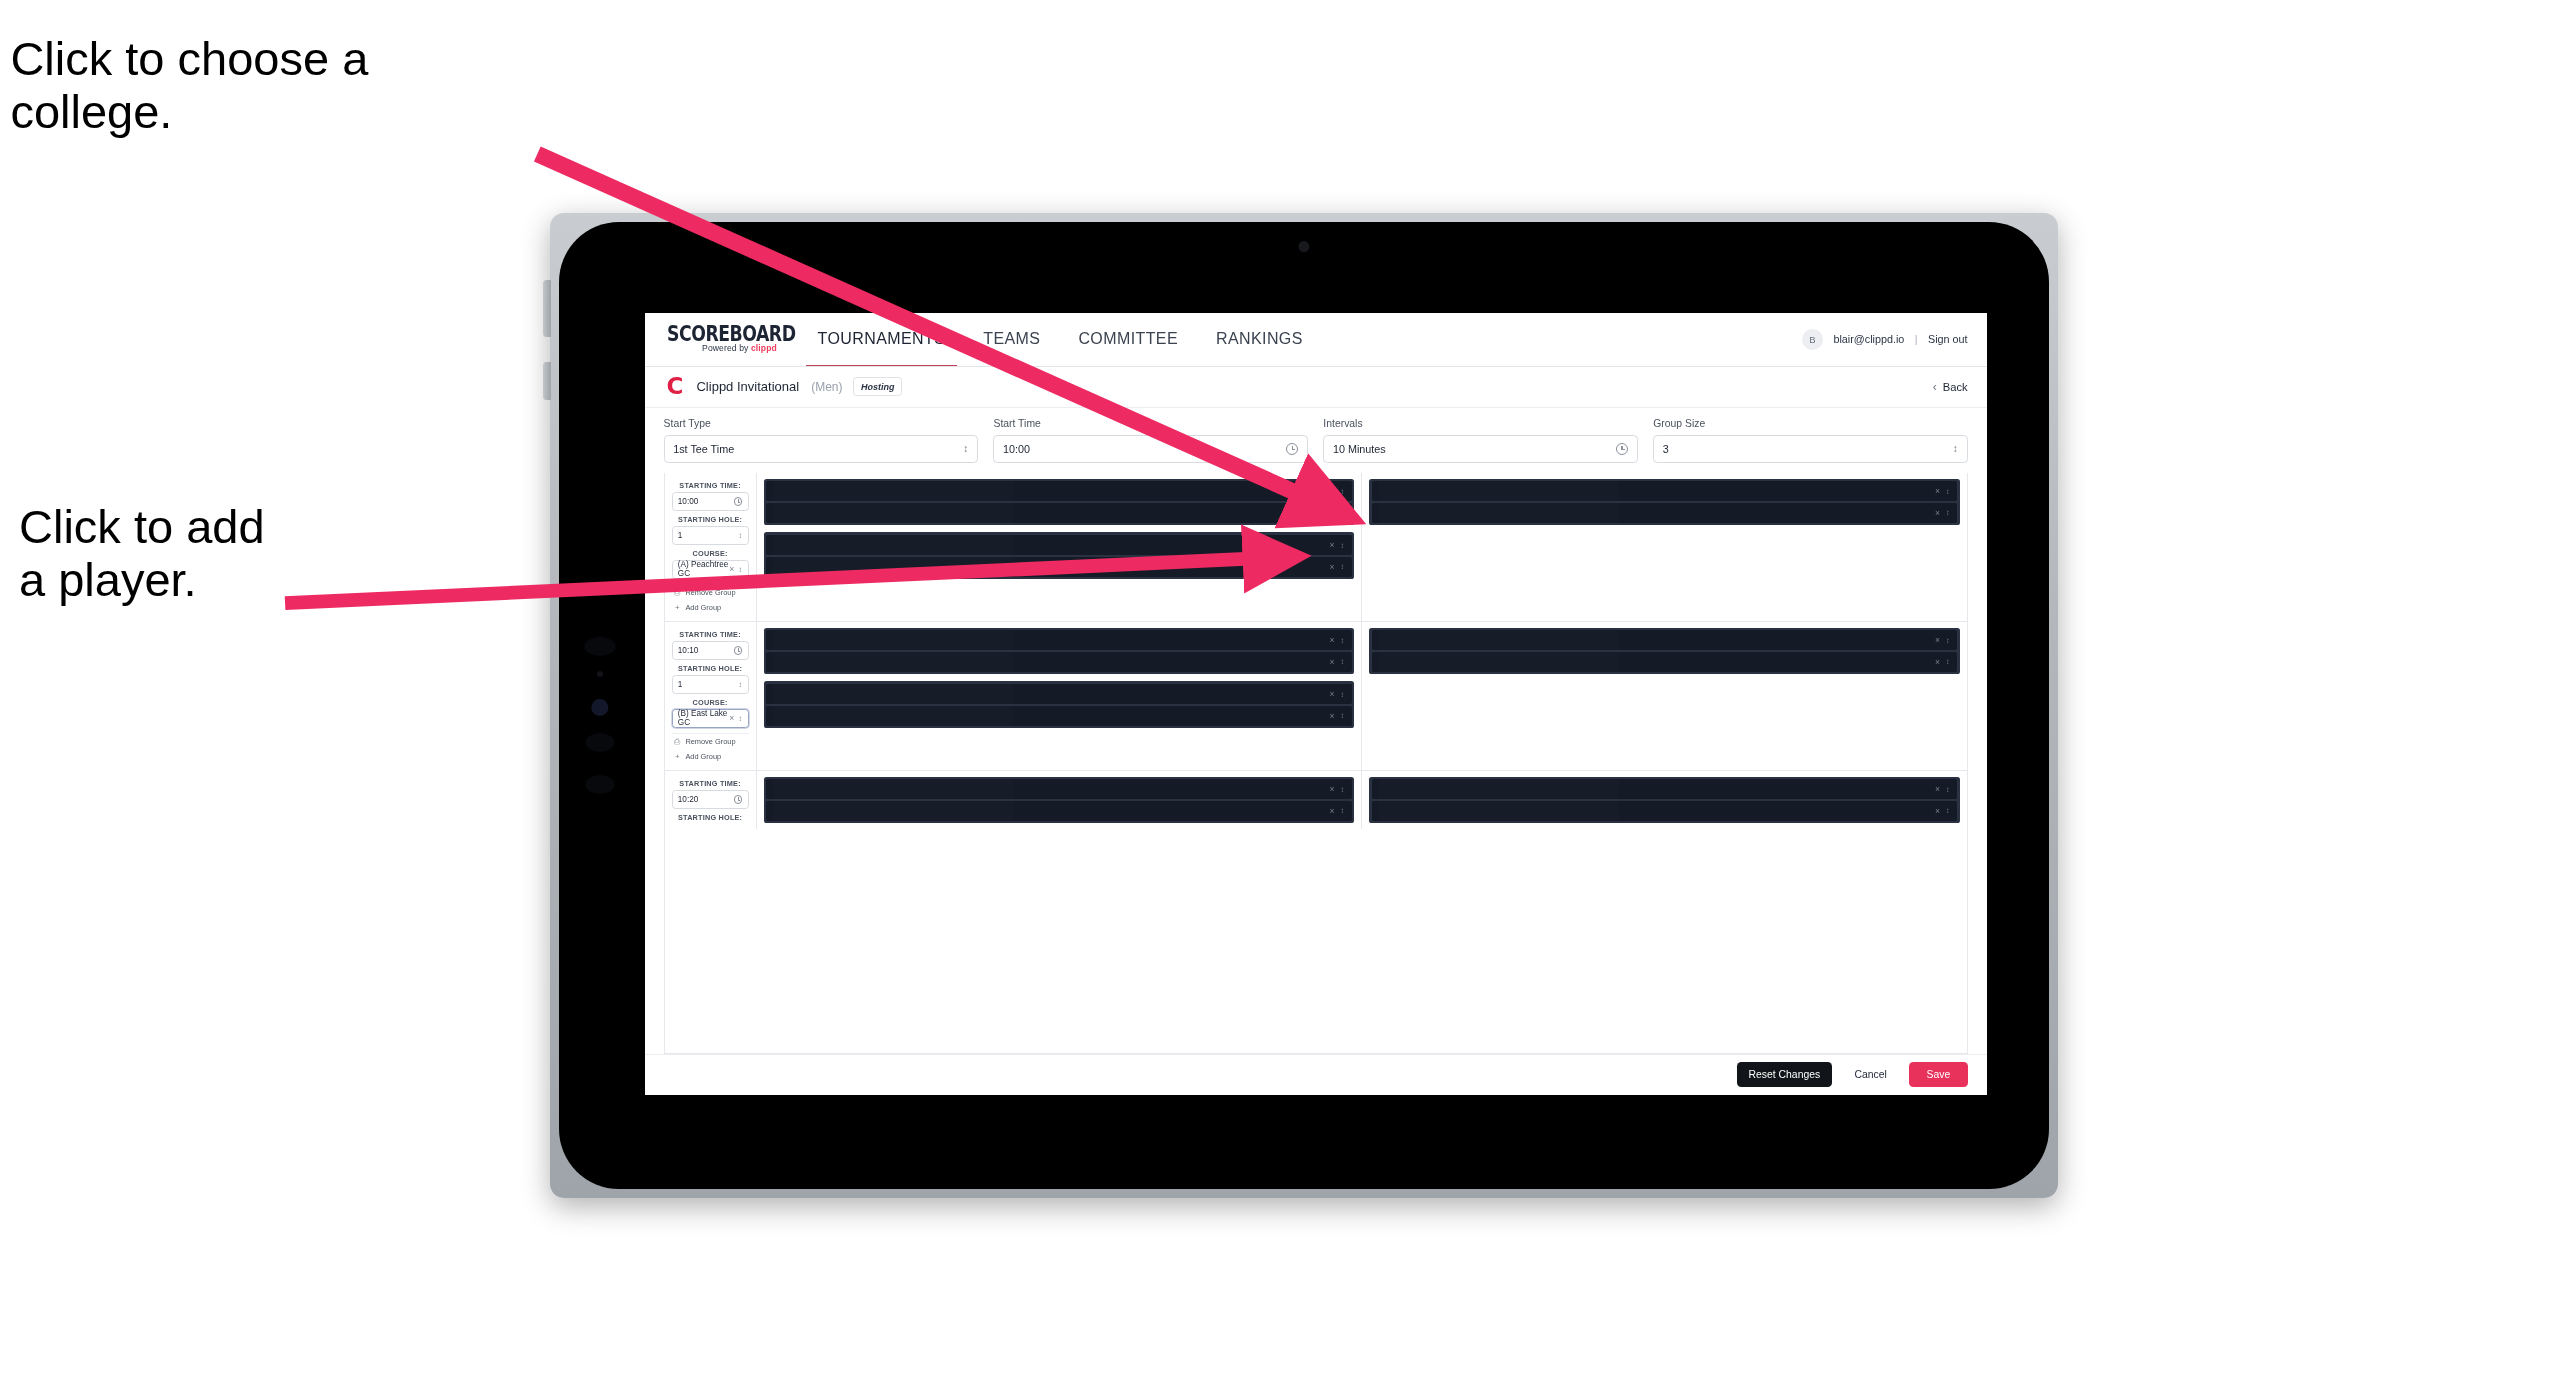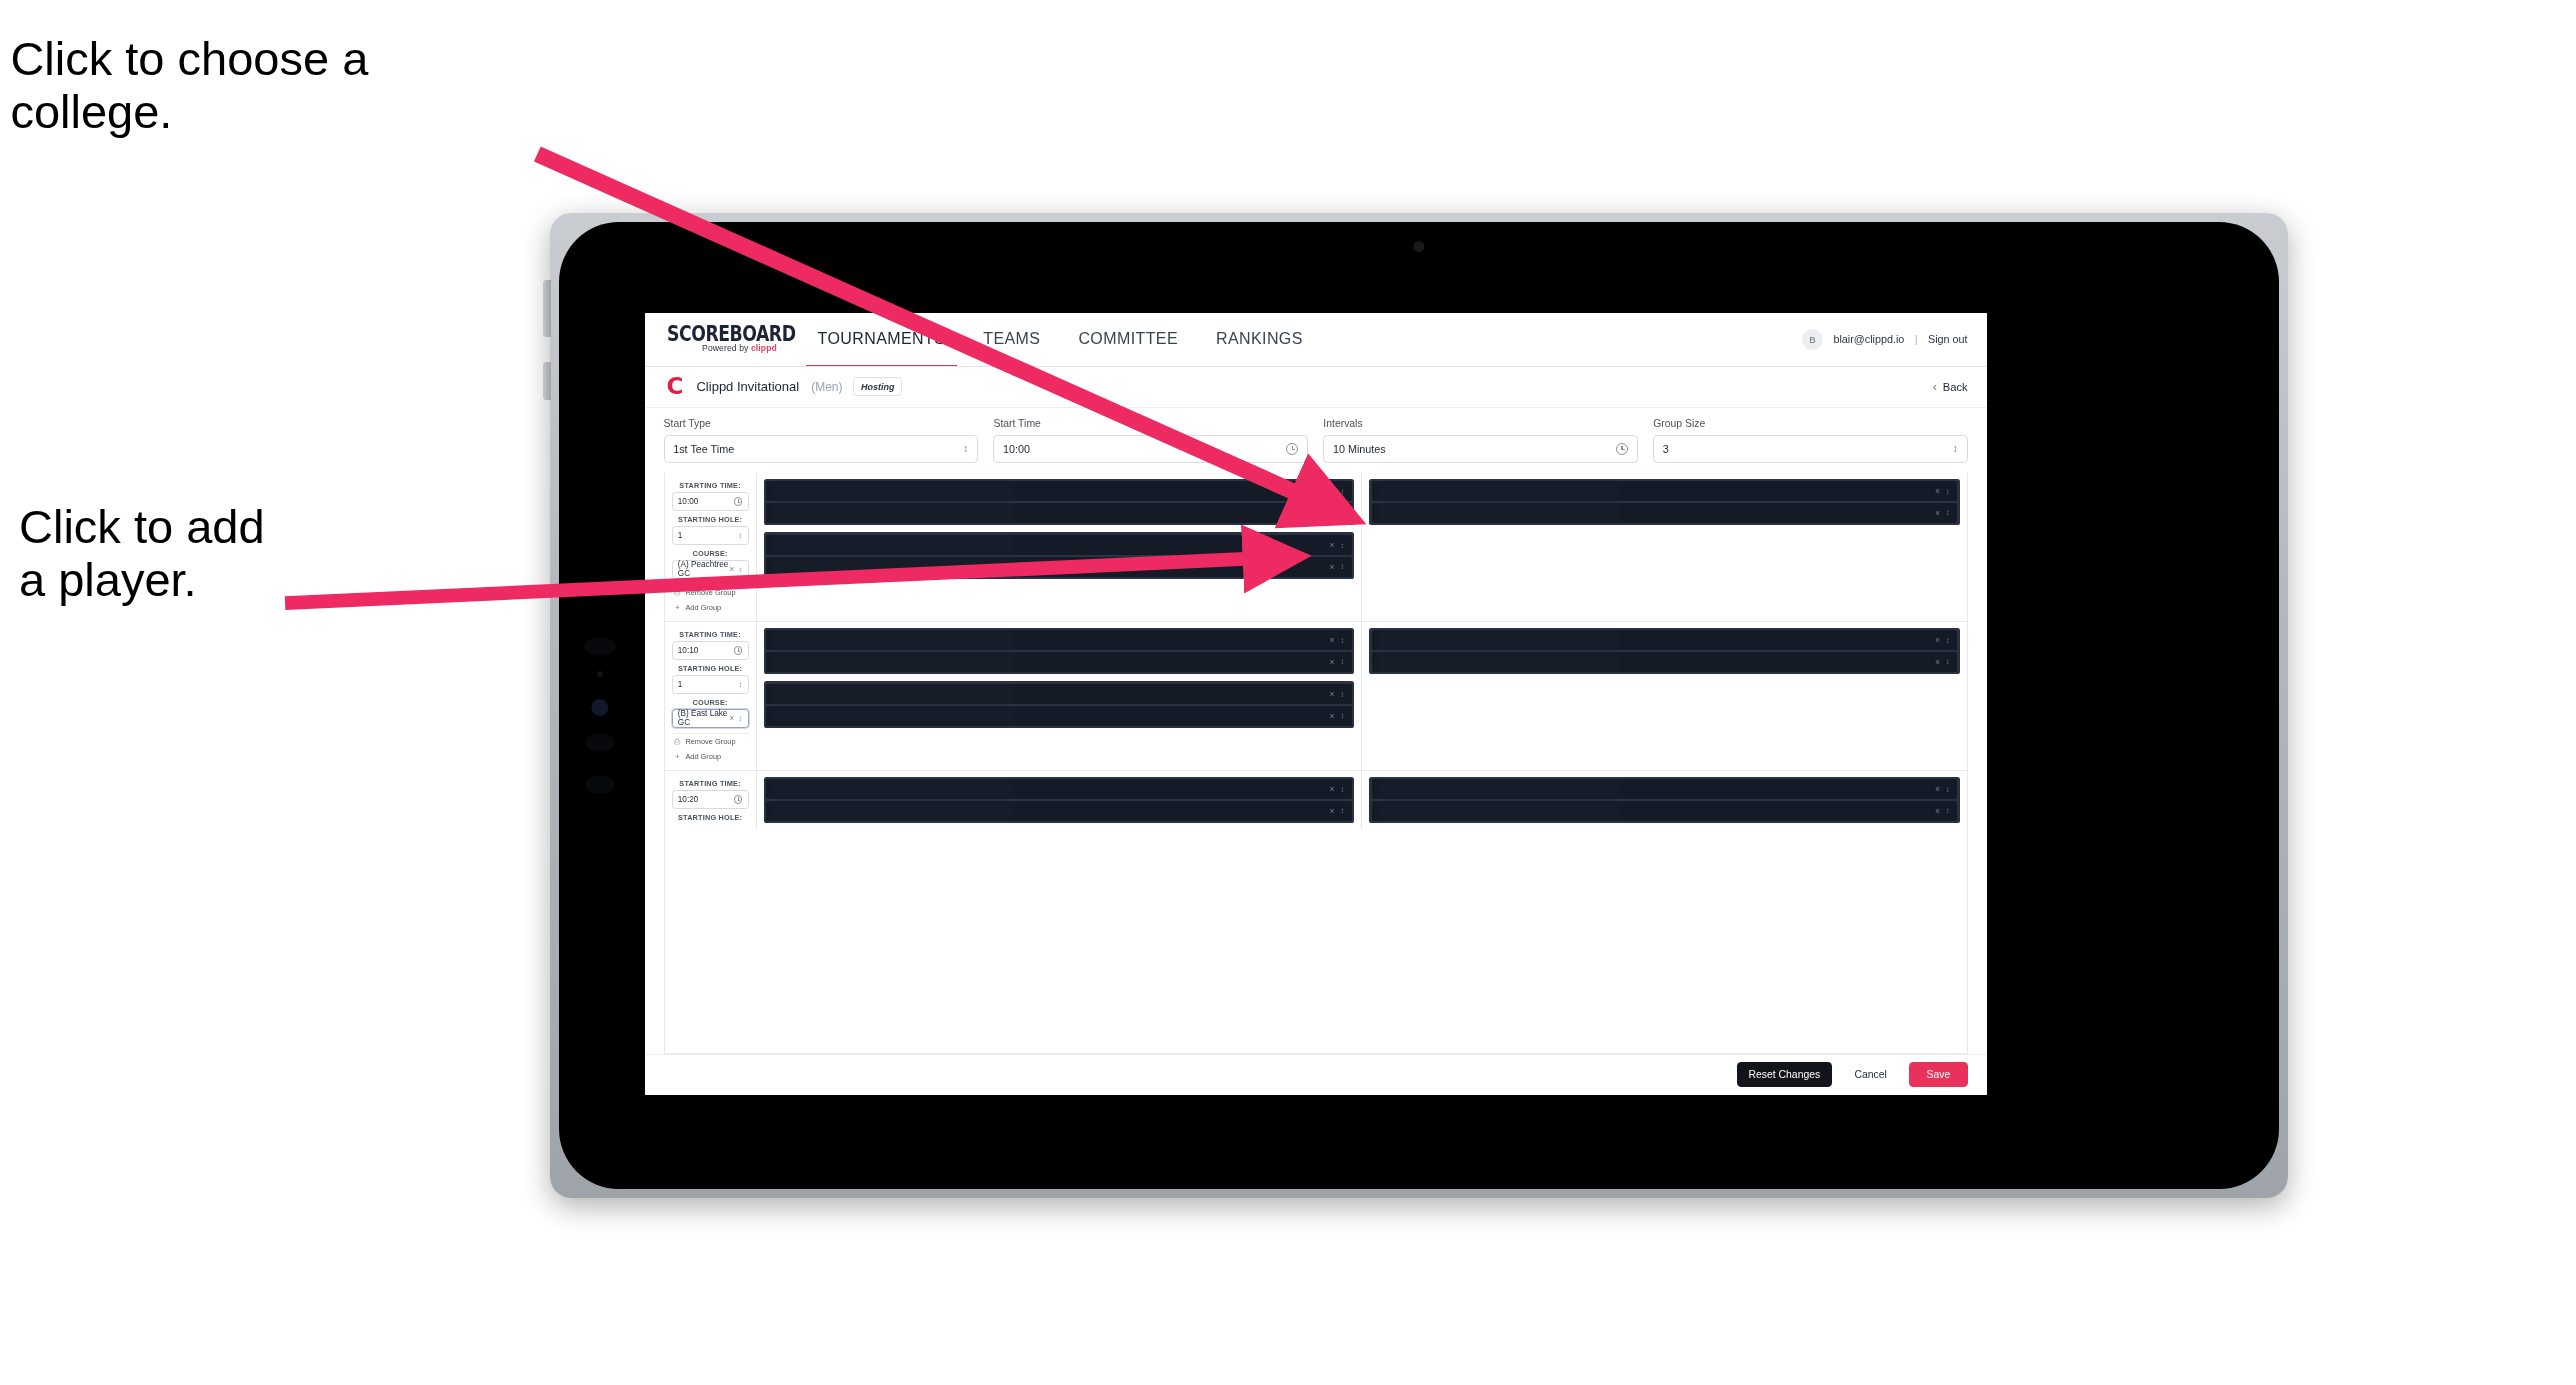--- a/index.html
+++ b/index.html
@@ -22,23 +22,23 @@
   }
   #annot-college { left: 10.4px; top: 33px; width: 536px; }
   #annot-player  { left: 19px; top: 501px; width: 449px; }
 
   .arrow-svg { position: absolute; left: 0; top: 0; width: 2576px; height: 1386px; pointer-events: none; }
 
   
   .tablet {
     position: absolute;
     left: 550px; top: 213px;
-    width: 1738px; height: 985px;
+    width: 1508px; height: 985px;
     background: linear-gradient(180deg,#c9ccd0 0%,#b4b8bd 40%,#9fa4aa 100%);
-    border-radius: 21px;
+    border-radius: 14px;
     padding: 8.6px;
     box-shadow: 0 8.6px 29px rgba(0,0,0,0.30);
   }
   .tablet-inner {
     width: 100%; height: 100%;
     background: #000;
     border-radius: 60px;
     position: relative;
     overflow: hidden;
   }

